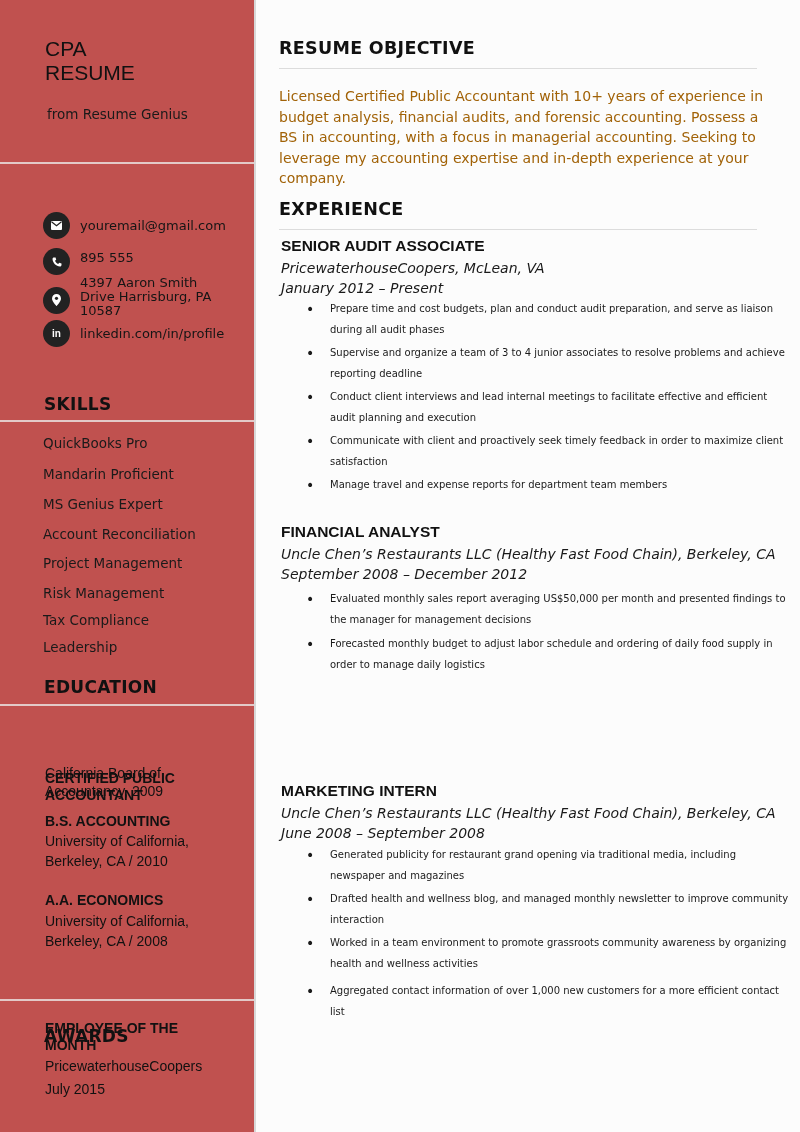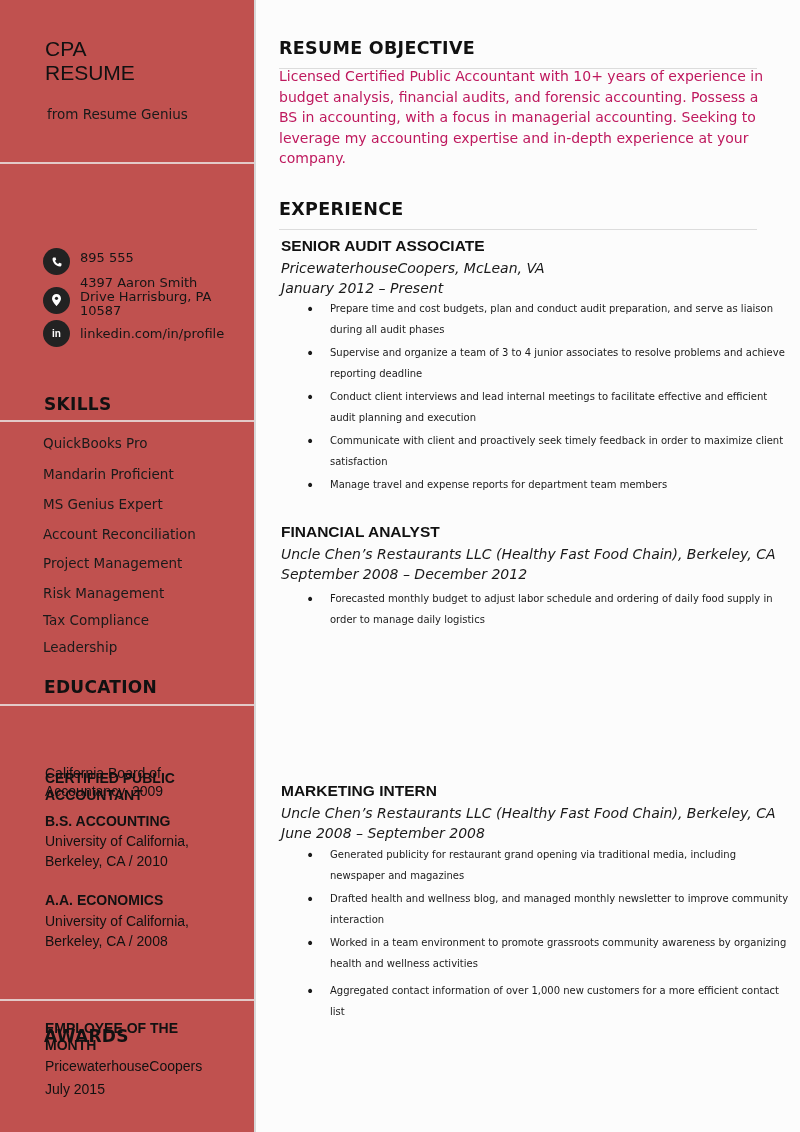--- a/index.html
+++ b/index.html
@@ -44,22 +44,22 @@
     position: absolute; left: 45px; font-family: "Liberation Sans", sans-serif;
     font-size: 14px; line-height: 19px; color: #111;
   }
 
   .main { position: absolute; left: 279px; top: 0; width: 510px; }
   .m-head {
     position: absolute; left: 0; font-size: 17.5px; font-weight: bold; color: #111; letter-spacing: 0.3px;
   }
   .m-rule { position: absolute; left: 0; width: 478px; height: 1px; background: #dcdcdc; }
   .objective {
-    position: absolute; left: 0; top: 66px; width: 500px;
-    font-size: 14px; line-height: 20.5px; color: #be185d;
+    position: absolute; left: 0; top: 86px; width: 500px;
+    font-size: 14px; line-height: 20.5px; color: #a16207;
   }
   .job-title {
     position: absolute; left: 2px; font-family: "Liberation Sans", sans-serif;
     font-size: 15.5px; font-weight: bold; color: #111; text-align: center;
   }
   .job-meta {
     position: absolute; left: 2px; font-size: 14px; font-style: italic; color: #1a1a1a; line-height: 20px;
   }
   ul.bullets { position: absolute; left: 0; list-style: none; width: 510px; }
   ul.bullets li {
@@ -73,20 +73,29 @@
 <body>
 
 <aside class="sidebar">
   <div class="sb-title">
     <div>CPA</div>
     <div>RESUME</div>
   </div>
   <div class="sb-sub">from Resume Genius</div>
   <div class="sb-rule" style="top:162px"></div>
 
+  <div class="contact" style="top:212px">
+    <span class="ic">
+      <svg width="11" height="9" viewBox="0 0 11 9">
+          <rect x="0" y="0" width="11" height="9" rx="1" fill="#fff"></rect>
+          <path d="M0.5 0.8 L5.5 4.8 L10.5 0.8" stroke="#222" stroke-width="1.2" fill="none"></path>
+        </svg>
+    </span>
+    <span class="txt">youremail@gmail.com</span>
+  </div>
   <div class="contact" style="top:248px">
     <span class="ic">
       <svg width="10" height="10" viewBox="0 0 10 10">
           <path d="M2 0.5 L3.6 0.5 L4.2 2.8 L3 3.8 C3.6 5.2 4.8 6.4 6.2 7 L7.2 5.8 L9.5 6.4 L9.5 8 C9.5 8.9 8.8 9.5 8 9.5 C4 9.2 0.8 6 0.5 2 C0.5 1.2 1.1 0.5 2 0.5 Z" fill="#fff"></path>
         </svg>
     </span>
     <span class="txt" style="margin-top:-8px">895 555</span>
   </div>
   <div class="contact" style="top:276px">
     <span class="ic" style="margin-top:6px">
@@ -175,20 +184,21 @@
     <li style="margin-bottom:3px">Supervise and organize a team of 3 to 4 junior associates to resolve problems and achieve reporting deadline</li>
     <li style="margin-bottom:3px">Conduct client interviews and lead internal meetings to facilitate effective and efficient audit planning and execution</li>
     <li style="margin-bottom:3px">Communicate with client and proactively seek timely feedback in order to maximize client satisfaction</li>
     <li>Manage travel and expense reports for department team members</li>
   </ul>
 
   <div class="job-title" style="top:523px">FINANCIAL ANALYST</div>
   <div class="job-meta" style="top:544px">Uncle Chen’s Restaurants LLC (Healthy Fast Food Chain), Berkeley, CA</div>
   <div class="job-meta" style="top:564px">September 2008 – December 2012</div>
   <ul class="bullets" style="top:589px">
+    <li style="margin-bottom:4px">Evaluated monthly sales report averaging US$50,000 per month and presented findings to the manager for management decisions</li>
     <li>Forecasted monthly budget to adjust labor schedule and ordering of daily food supply in order to manage daily logistics</li>
   </ul>
 
   <div class="job-title" style="top:782px">MARKETING INTERN</div>
   <div class="job-meta" style="top:803px">Uncle Chen’s Restaurants LLC (Healthy Fast Food Chain), Berkeley, CA</div>
   <div class="job-meta" style="top:823px">June 2008 – September 2008</div>
   <ul class="bullets" style="top:845px">
     <li style="margin-bottom:3px">Generated publicity for restaurant grand opening via traditional media, including newspaper and magazines</li>
     <li style="margin-bottom:3px">Drafted health and wellness blog, and managed monthly newsletter to improve community interaction</li>
     <li style="margin-bottom:7px">Worked in a team environment to promote grassroots community awareness by organizing health and wellness activities</li>

